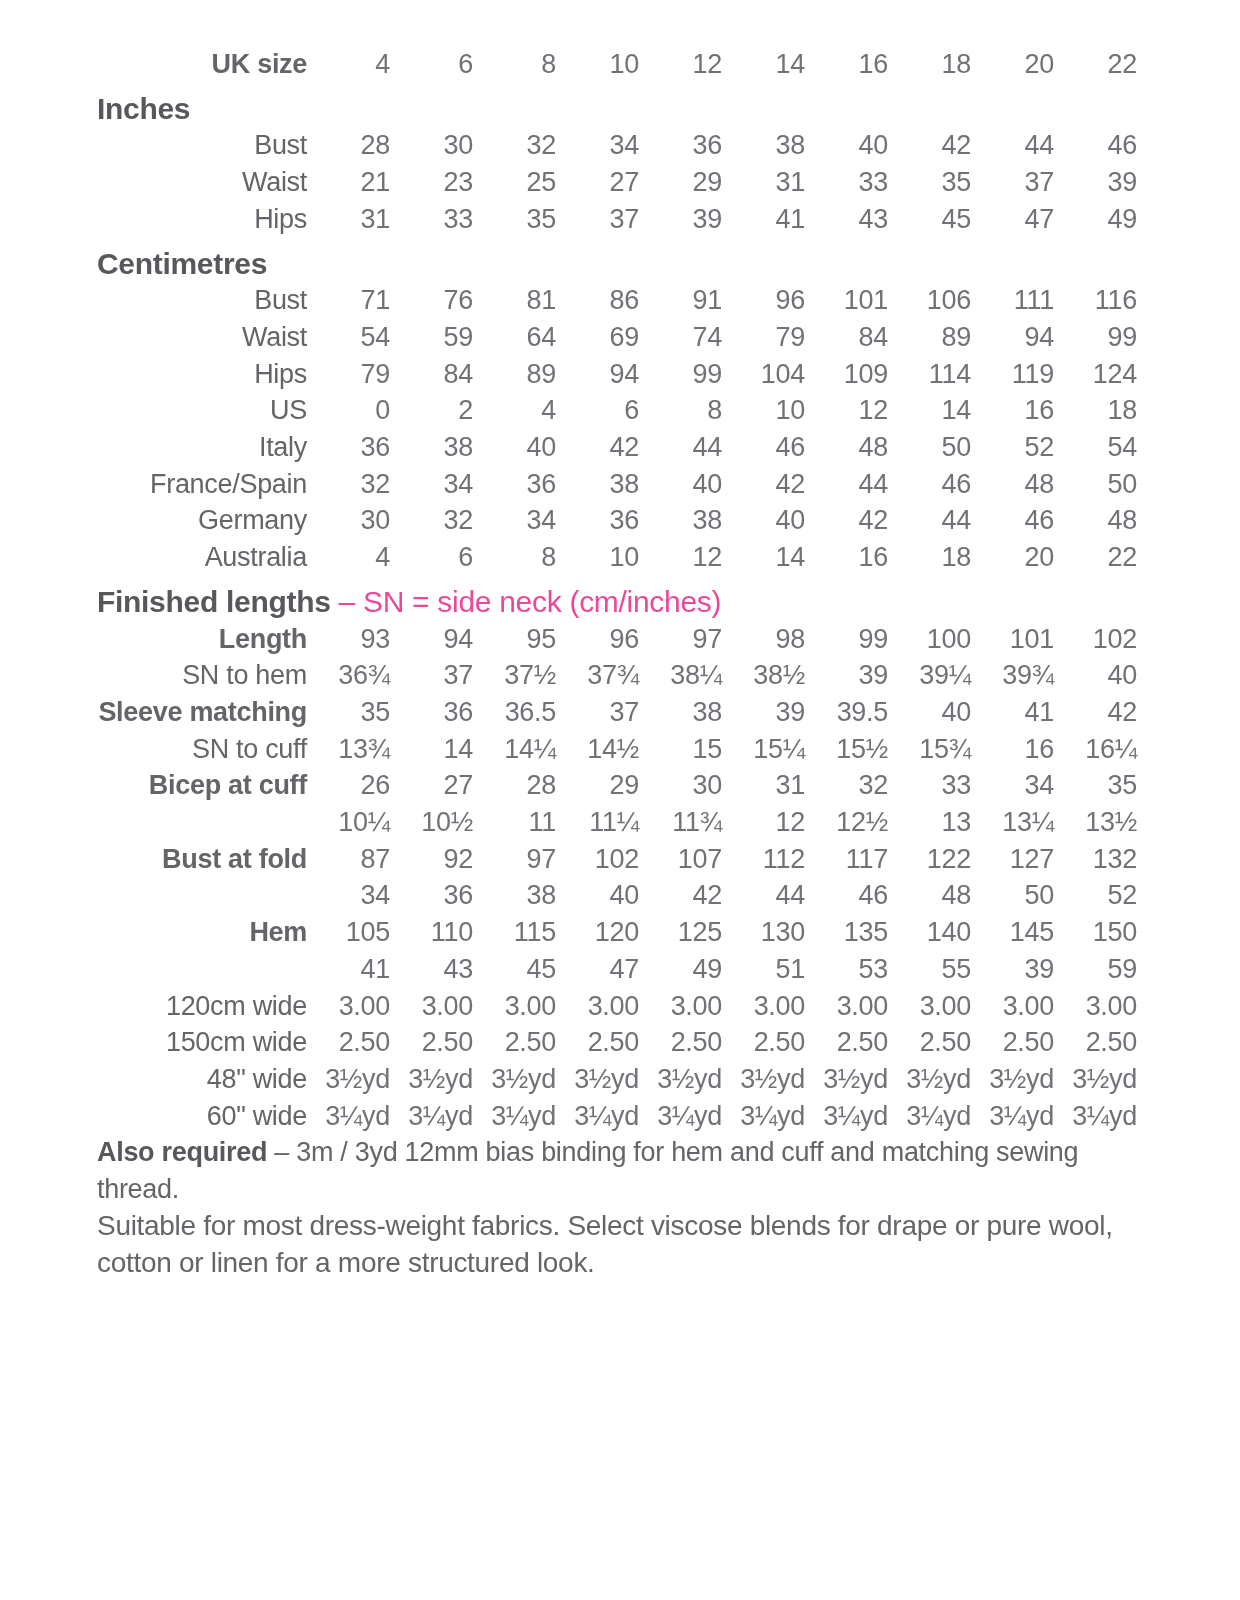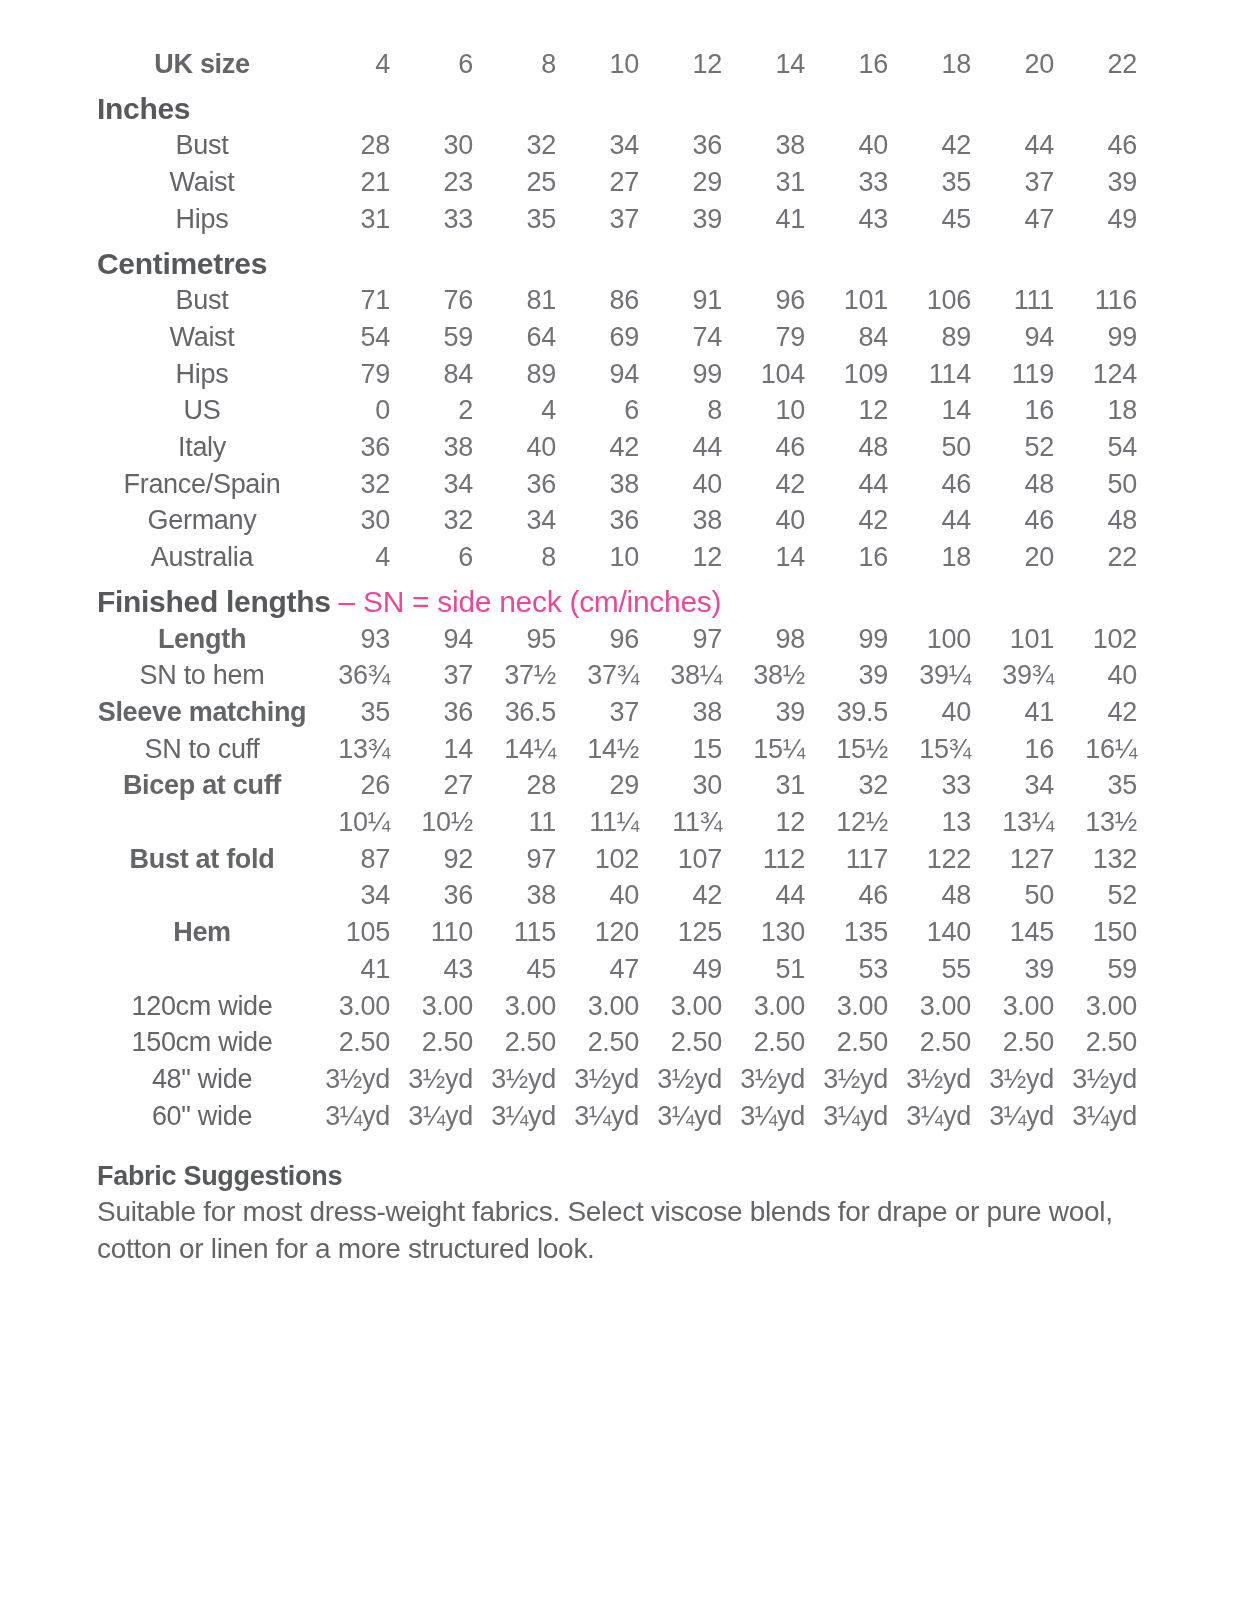--- a/index.html
+++ b/index.html
@@ -29,21 +29,21 @@
     line-height: 36.7px;
     letter-spacing: -0.3px;
     white-space: nowrap;
   }
   .cell {
     overflow: visible;
   }
   .cell.label {
     flex: none;
     width: 210px;
-    text-align: center;
+    text-align: right;
     color: #646569;
   }
   .cell.val {
     flex: none;
     width: 83px;
     text-align: right;
     color: #717277;
   }
   .bold {
     font-weight: 700;
@@ -432,17 +432,17 @@
         <div class="cell val">3¼yd</div>
         <div class="cell val">3¼yd</div>
         <div class="cell val">3¼yd</div>
         <div class="cell val">3¼yd</div>
         <div class="cell val">3¼yd</div>
         <div class="cell val">3¼yd</div>
         <div class="cell val">3¼yd</div>
       </div>
     </div>
 
-
-  <h3 class="fs-title">Fabric Suggestions</h3>
+  <p class="note"><span class="bold-inline">Also required</span><span> – 3m / 3yd 12mm bias binding for hem and cuff and matching sewing thread.</span></p>
+
   <p class="fs-text">Suitable for most dress-weight fabrics. Select viscose blends for drape or pure wool, cotton or linen for a more structured look.</p>
 
 </div>
 
 </body></html>

